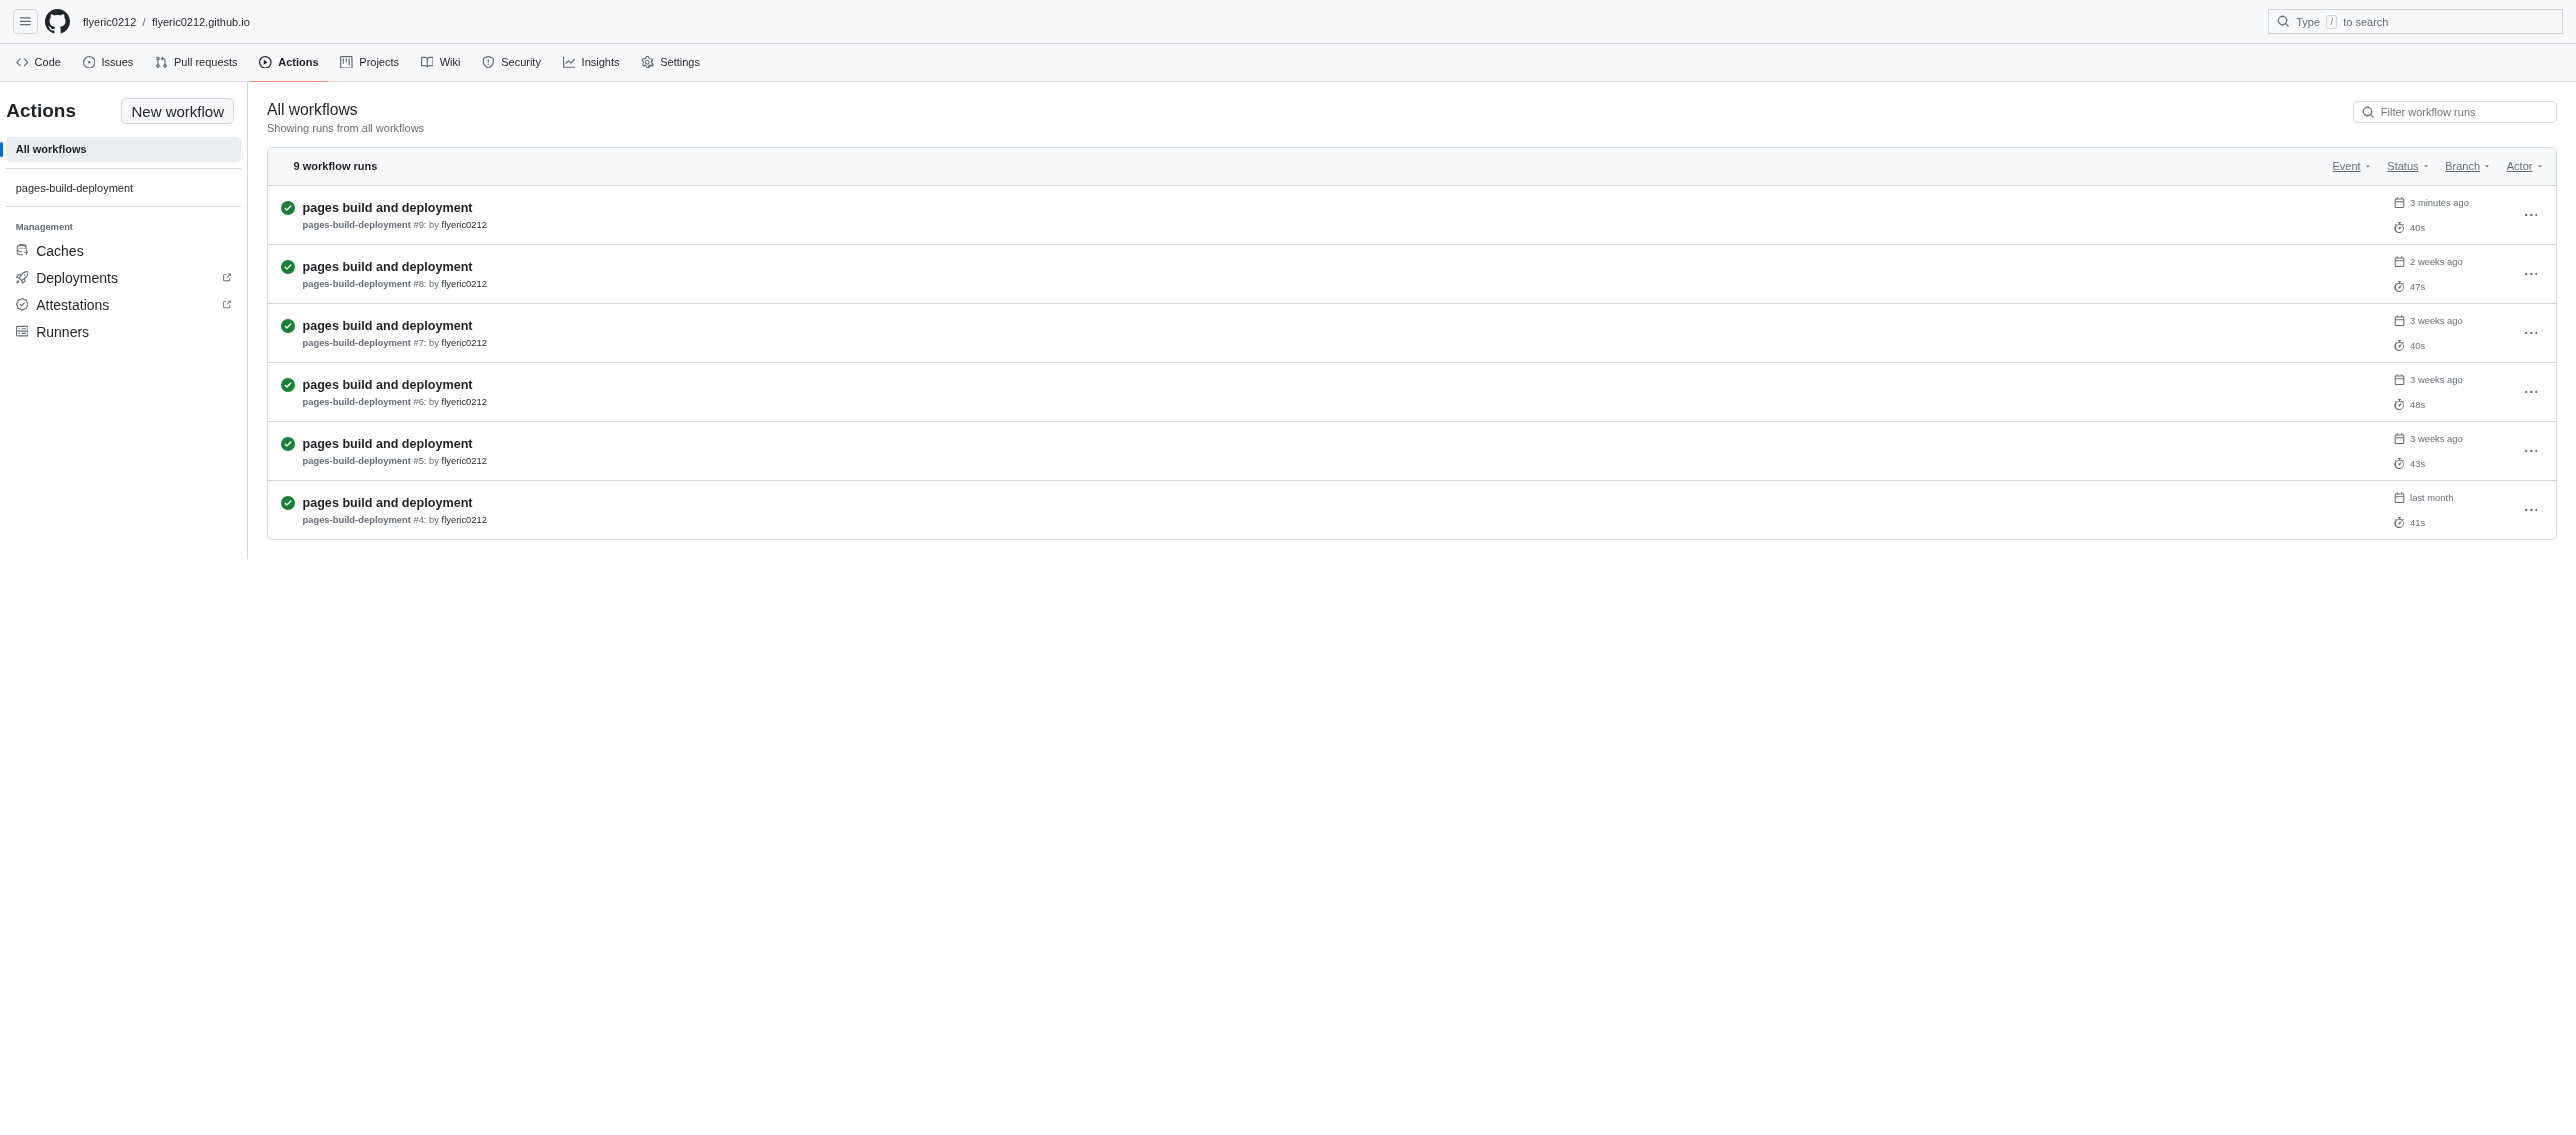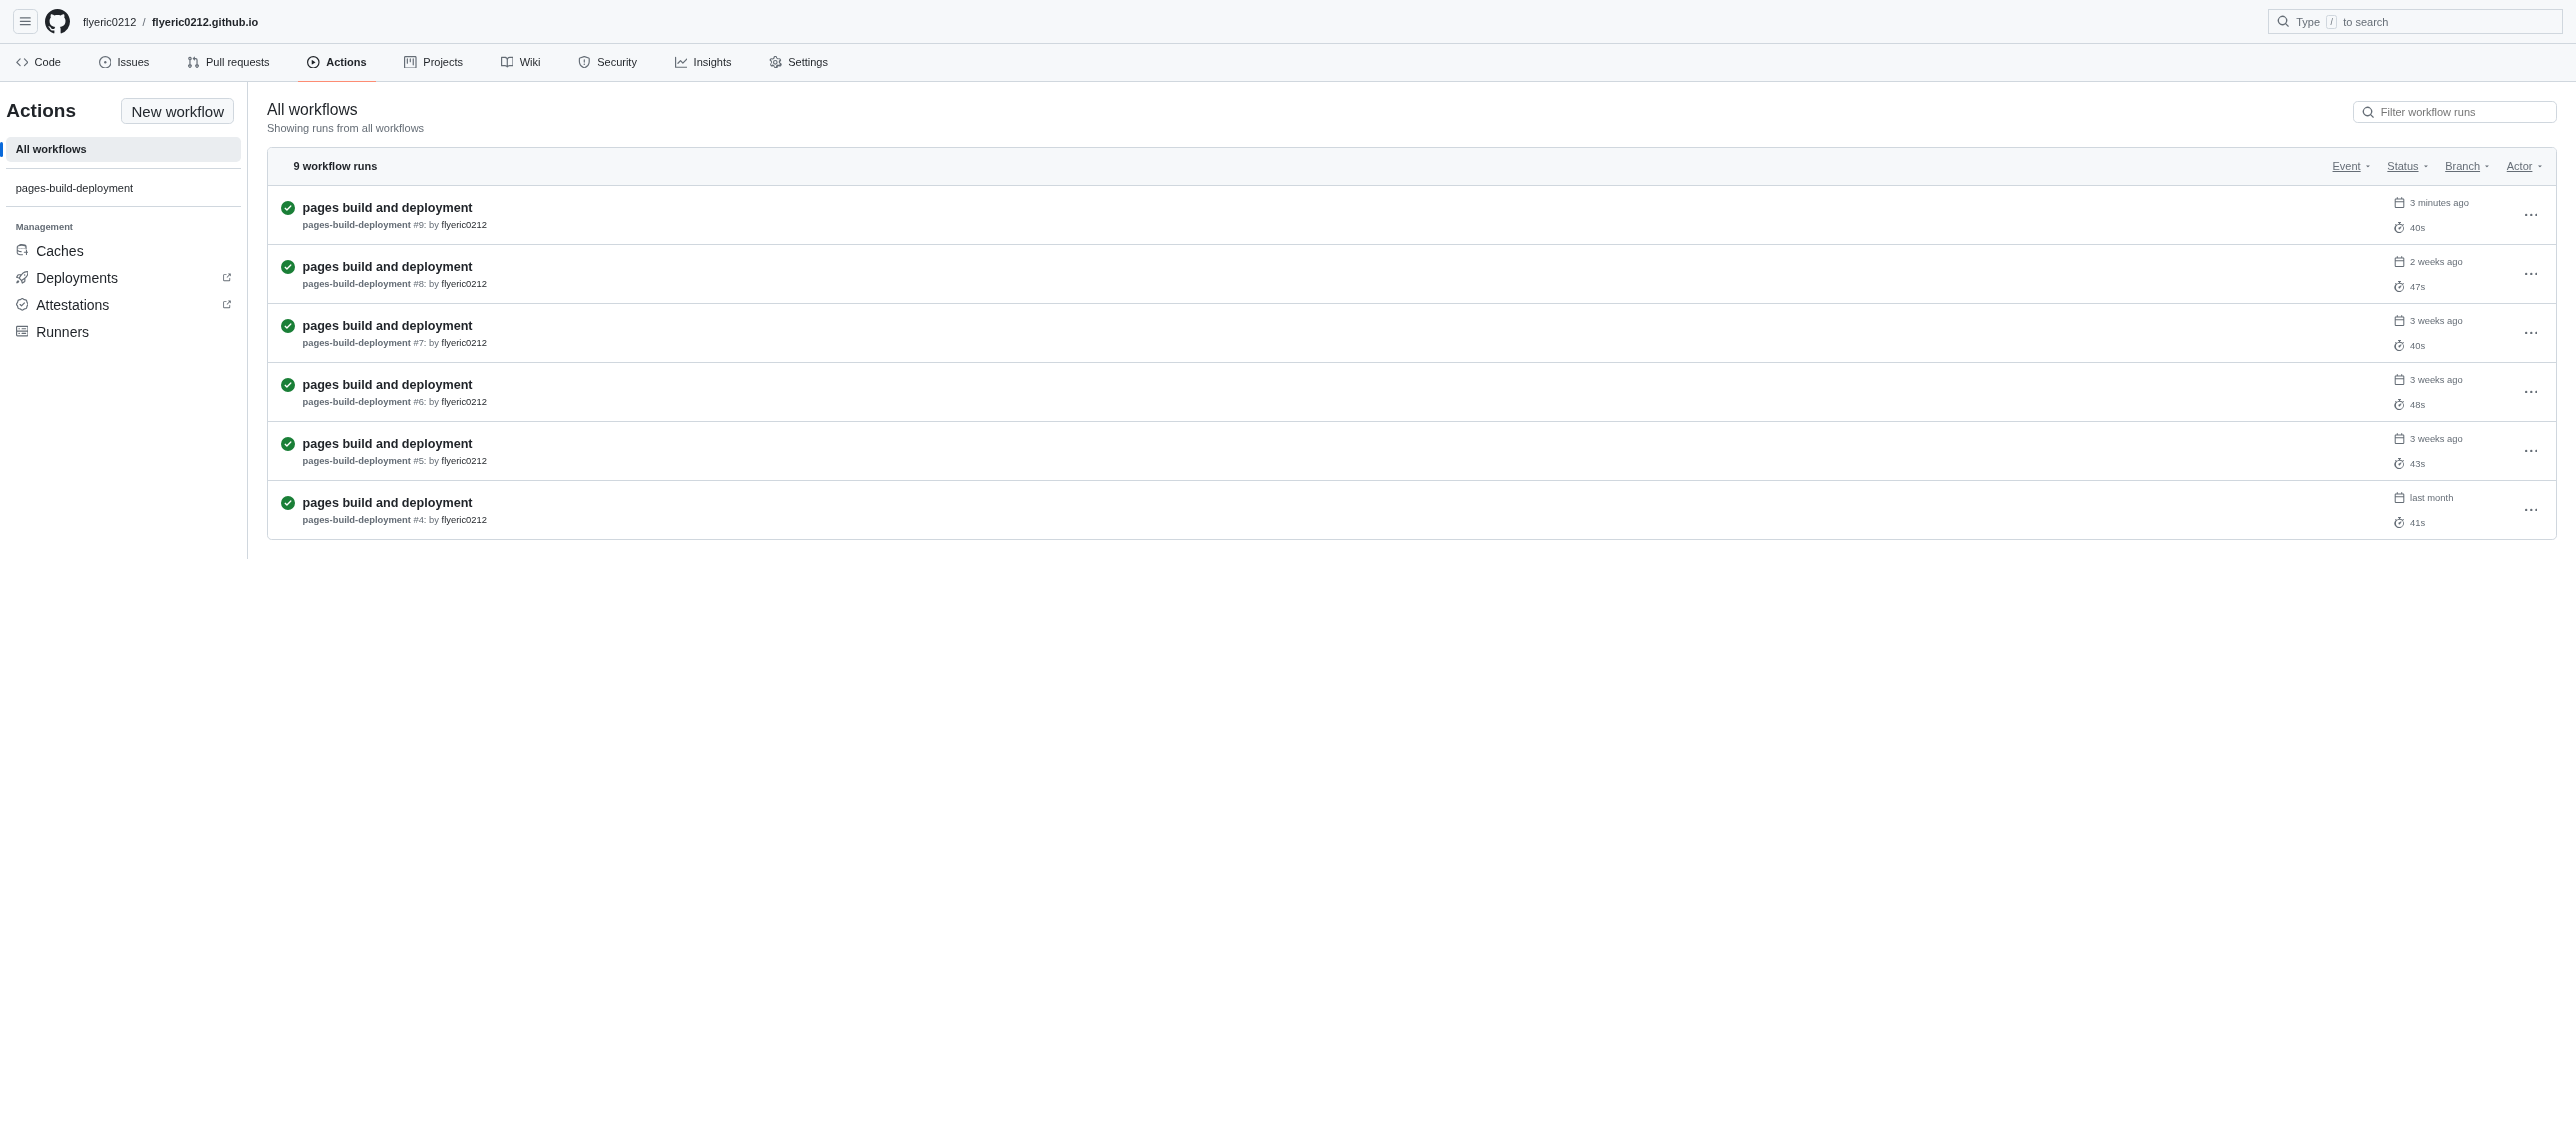--- a/index.html
+++ b/index.html
@@ -6,26 +6,26 @@
     body { font-family: -apple-system, BlinkMacSystemFont, "Segoe UI", Helvetica, Arial, sans-serif; font-size: 11px; color: #1f2328; background: #fff; }
 
     
     .header { display: flex; align-items: center; justify-content: space-between; padding: 12.6px 12.6px 12.6px 6.3px; background: #f6f8fa; border-bottom: 0.8px solid #d0d7de; height: 44px;}
     .header-left { display: flex; align-items: center; gap: 7.9px; }
     .menu-btn { width: 25px; height: 25px; border: 0.8px solid #d0d7de; border-radius: 4.7px; background: #f6f8fa; display: flex; align-items: center; justify-content: center; cursor: pointer; margin-left: 6.3px;}
     .logo { width: 25px; height: 25px; display: flex; align-items: center; justify-content: center;}
     .breadcrumb { display: flex; align-items: center; gap: 6.3px; font-size: 11px; margin-left: 4.7px;}
     .bc-link { color: #1f2328; text-decoration: none; cursor: pointer; }
     .bc-sep { color: #656d76; }
-    .bc-strong { font-weight: 700; color: #1f2328; text-decoration: none; cursor: pointer;}
+    .bc-strong { font-weight: 400; color: #1f2328; text-decoration: none; cursor: pointer;}
     .search-box { display: flex; align-items: center; gap: 6.3px; border: 0.8px solid #d0d7de; background: #f6f8fa; border-radius: 0; padding: 4.7px 7.9px; width: 295px; color: #656d76; cursor: pointer;}
     .search-box .kbd { display:inline-flex; align-items:center; justify-content:center; border:0.8px solid #d0d7de; border-radius:2.4px; padding:0 3.1px; font-size:8.6px; height:14px; color:#656d76; }
 
     
-    .repo-nav { display: flex; align-items: center; gap: 19px; padding: 0 6.3px; background: #f6f8fa; border-bottom: 0.8px solid #d0d7de; height: 38px;}
+    .repo-nav { display: flex; align-items: center; gap: 3px; padding: 0 6.3px; background: #f6f8fa; border-bottom: 0.8px solid #d0d7de; height: 38px;}
     .nav-item { display: flex; align-items: center; gap: 6.3px; padding: 0 9.4px; height: 38px; color: #1f2328; text-decoration: none; font-size: 11px; cursor: pointer; border-bottom: 1.6px solid transparent;}
     .nav-item.active { font-weight: 600; border-bottom: 1.6px solid #fd8c73; }
     .nav-item svg { color: #656d76; }
     .nav-item.active svg { color: #1f2328; }
 
     
     .layout { display: flex; }
     .sidebar { width: 248px; min-width: 248px; border-right: 0.8px solid #d0d7de; padding: 12.6px 6.3px 12.6px 6.3px; }
     .sidebar-head { display: flex; align-items: center; justify-content: space-between; padding: 3.1px 6.3px 12.6px 0; }
     .sidebar-title { font-size: 19px; font-weight: 600; padding-left: 0;}

